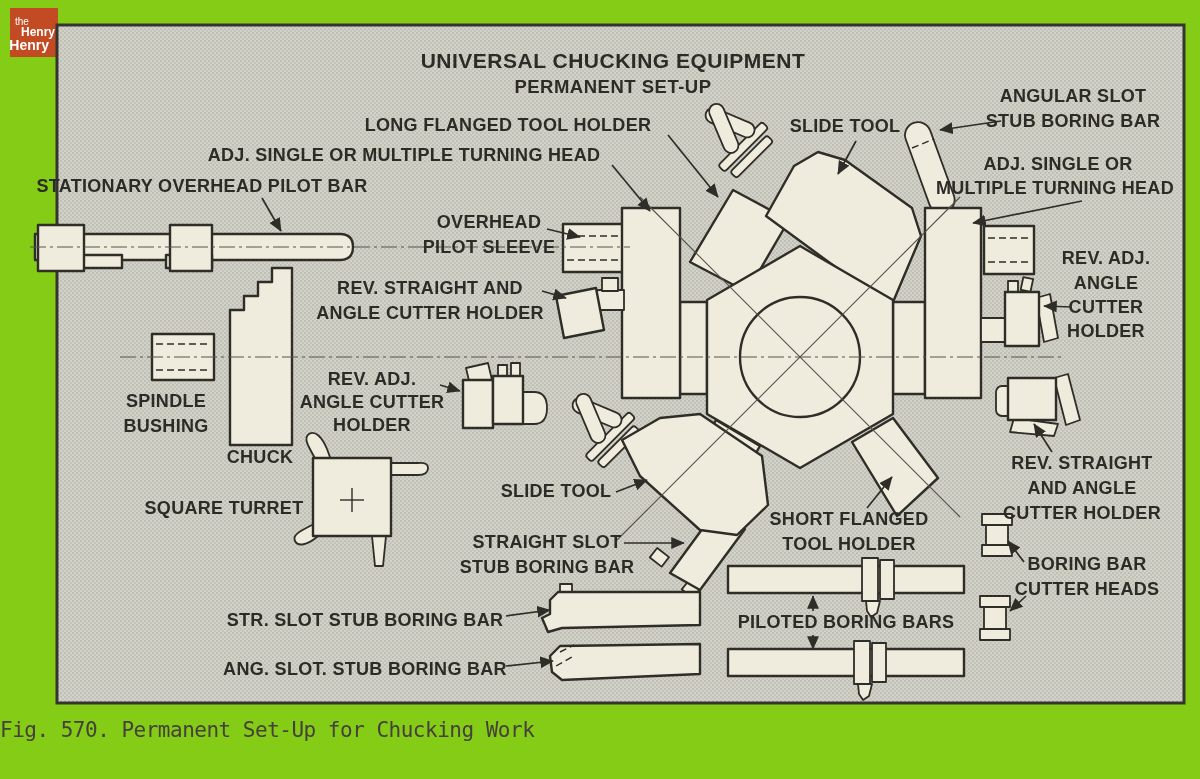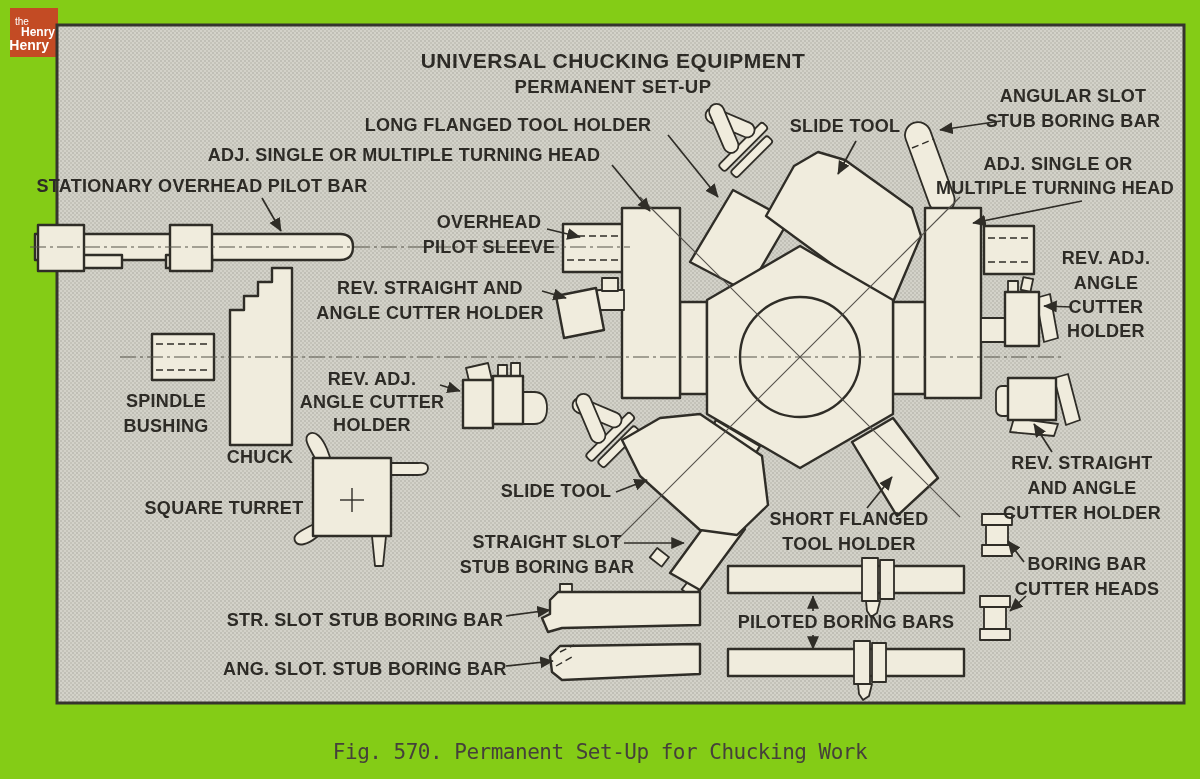--- a/index.html
+++ b/index.html
@@ -13,21 +13,21 @@
   svg{position:absolute;left:0;top:0;}
   .shp{fill:#F0ECDD;stroke:#2F2D27;stroke-width:2.4;stroke-linejoin:round;}
   .thin{fill:#F0ECDD;stroke:#2F2D27;stroke-width:1.8;stroke-linejoin:round;}
   .cl{stroke:#57544A;stroke-width:1.1;fill:none;stroke-dasharray:16 4 3 4;}
   .diag{stroke:#53504A;stroke-width:1.1;fill:none;}
   .ldr{stroke:#2F2D27;stroke-width:1.7;marker-end:url(#ah);}
   .dash{stroke:#2F2D27;stroke-width:1.4;stroke-dasharray:7 4;fill:none;}
   .lbl{font:bold 18px "Liberation Sans",sans-serif;fill:#2D2B26;letter-spacing:.3px;}
   .ttl{font:bold 21px "Liberation Sans",sans-serif;fill:#2D2B26;letter-spacing:.5px;}
   .sub{font:bold 18.5px "Liberation Sans",sans-serif;fill:#2D2B26;letter-spacing:.5px;}
-  .caption{position:absolute;left:0;top:740px;width:100%;text-align:center;
+  .caption{position:absolute;left:0;top:718px;width:100%;text-align:left;
            font:21px "DejaVu Sans Mono","Liberation Mono",monospace;color:#45413A;letter-spacing:-.5px;}
 </style>
 </head>
 <body>
 
 <div class="page">
 
   <div class="logo">
     <span class="t">the</span>
     <span class="h">Henry</span>

